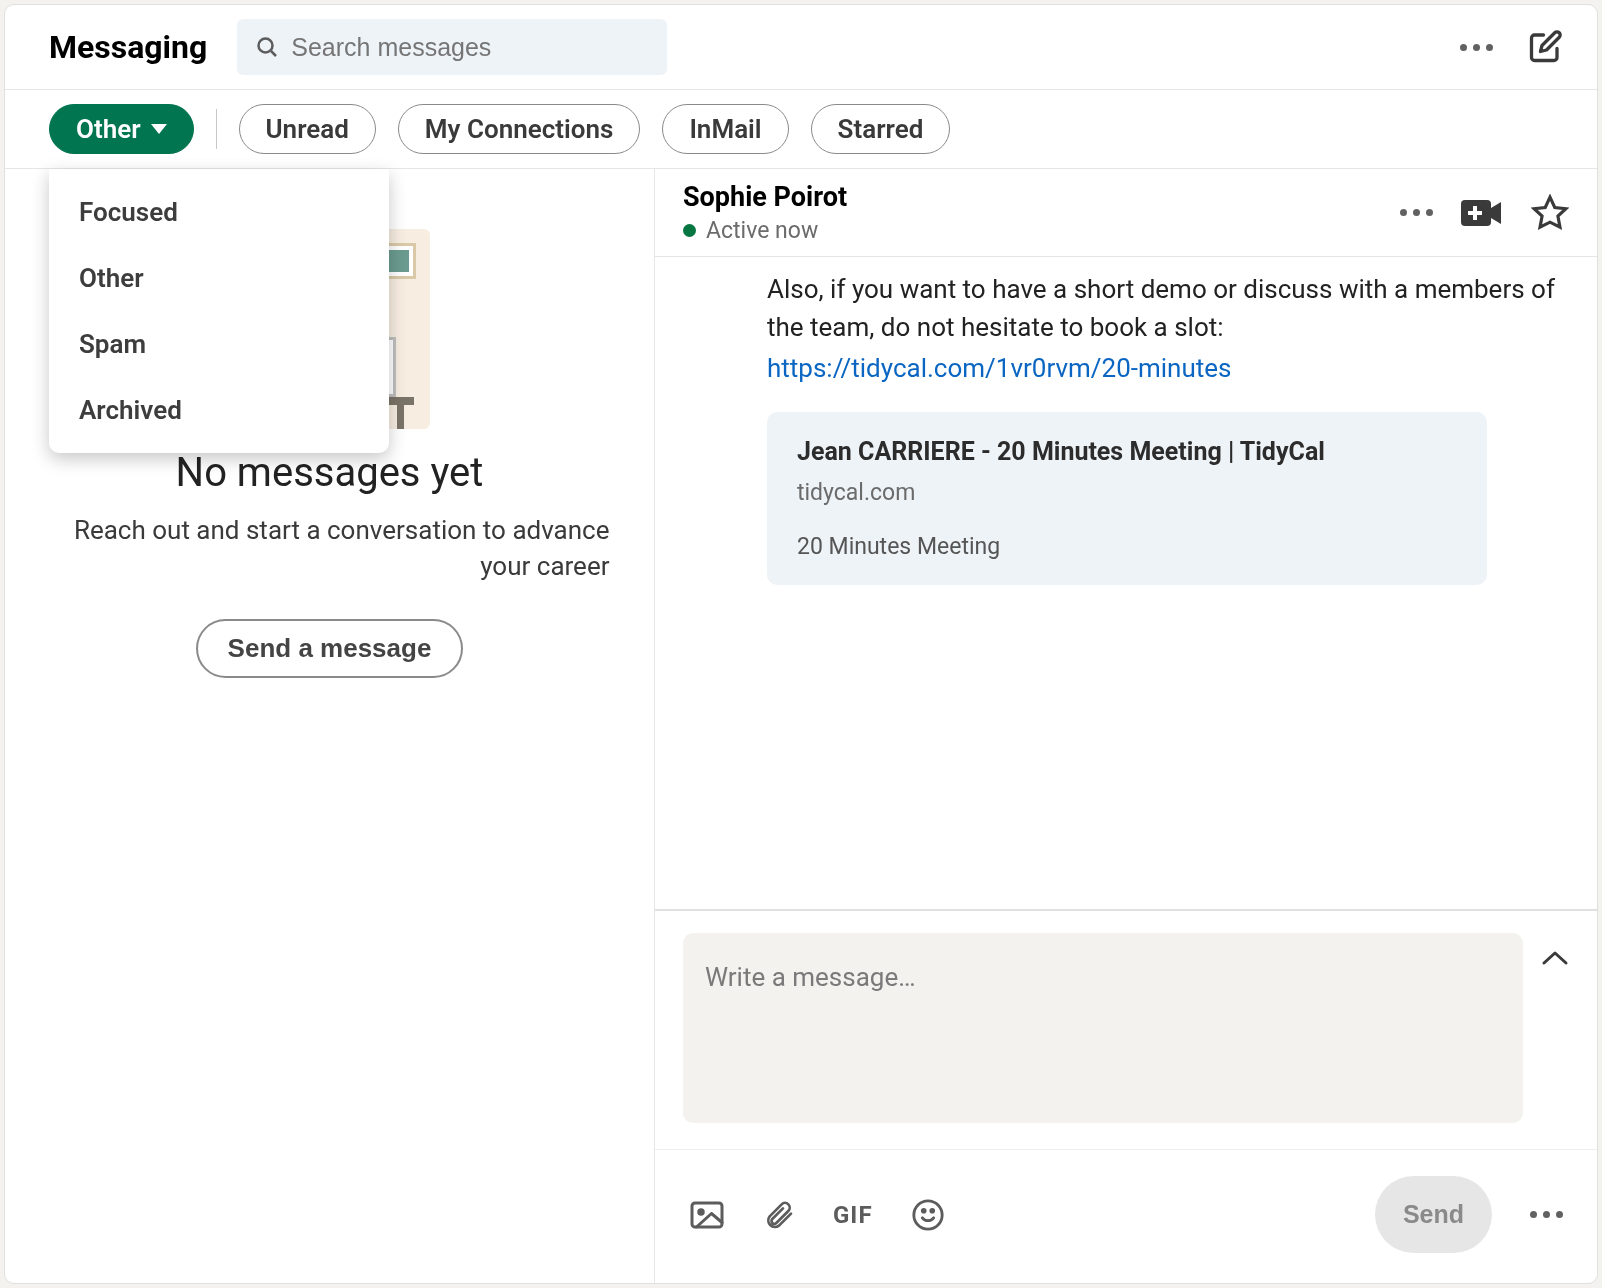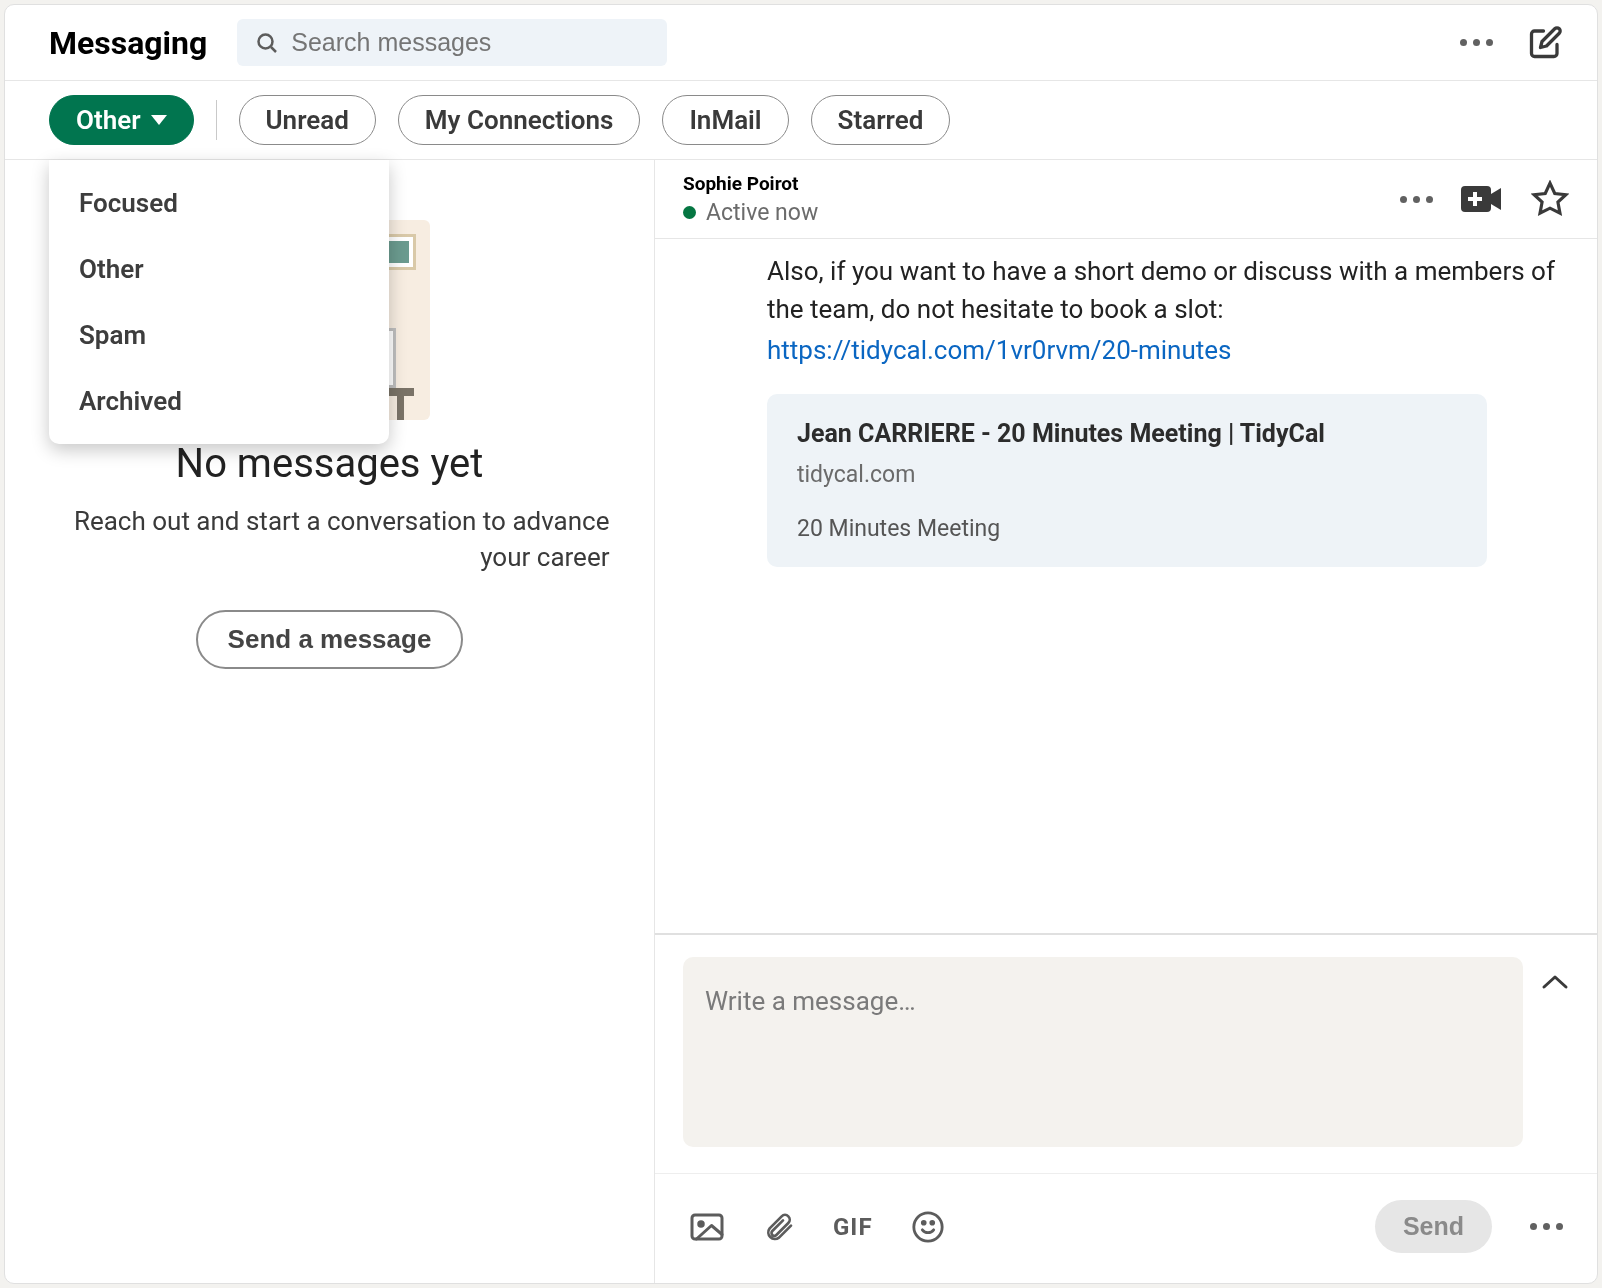--- a/index.html
+++ b/index.html
@@ -33,21 +33,21 @@
     font-weight: 700;
     margin-right: 30px;
   }
   .search-wrap {
     display: flex;
     align-items: center;
     background: #eef3f8;
     border-radius: 6px;
     padding: 8px 18px;
     width: 430px;
-    height: 47px;
+    height: 56px;
   }
   .search-wrap svg { flex-shrink: 0; }
   .search-input {
     border: none;
     background: transparent;
     font-size: 25px;
     color: #666;
     outline: none;
     margin-left: 12px;
     width: 100%;
@@ -181,21 +181,21 @@
     flex-direction: column;
     min-width: 0;
   }
   .conv-header {
     display: flex;
     align-items: center;
     padding: 12px 28px 12px 28px;
     border-bottom: 1px solid #e6e6e6;
   }
   .conv-title-block { flex:1; }
-  .conv-name { font-size: 19px; font-weight: 700; }
+  .conv-name { font-size: 27px; font-weight: 700; }
   .conv-status { display:flex; align-items:center; gap:10px; margin-top:4px; color:#6b6b6b; font-size:23px;}
   .status-dot { width:13px; height:13px; background:#057642; border-radius:50%; }
   .conv-actions { display:flex; align-items:center; gap:28px; }
 
   .conv-body {
     flex:1;
     padding: 14px 30px 0 112px;
     overflow:hidden;
     font-size: 26px;
     color:#222;
@@ -252,21 +252,21 @@
     gap: 38px;
     border-top:1px solid #eee;
     margin-top: 26px;
   }
   .toolbar-spacer{flex:1;}
   .send-btn {
     background:#e6e6e6;
     color:#8a8a8a;
     border:none;
     border-radius:999px;
-    padding:12px 28px;
+    padding:24px 28px;
     font-size:25px;
     font-weight:600;
     cursor:pointer;
   }
   .gif-label{font-size:24px; font-weight:700; color:#5c5c5c; letter-spacing:1px;}
 </style>
 </head>
 <body>
 
 <div class="app">

